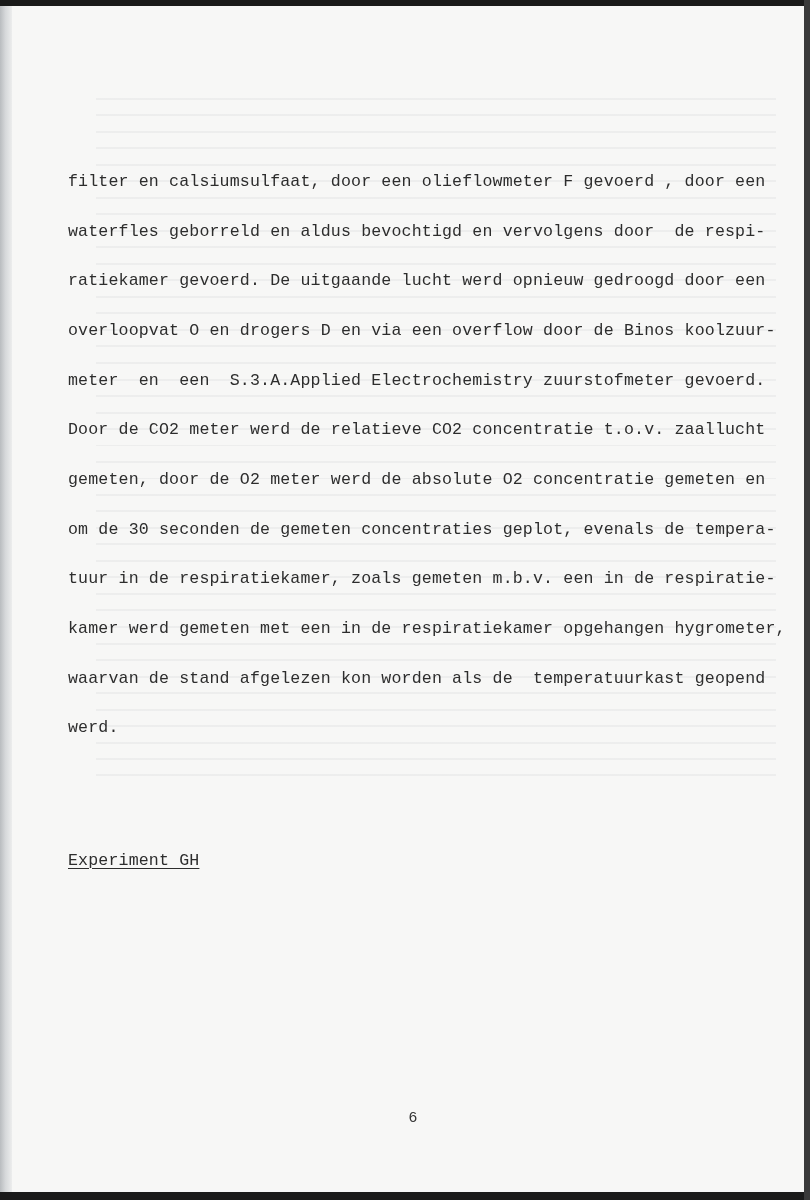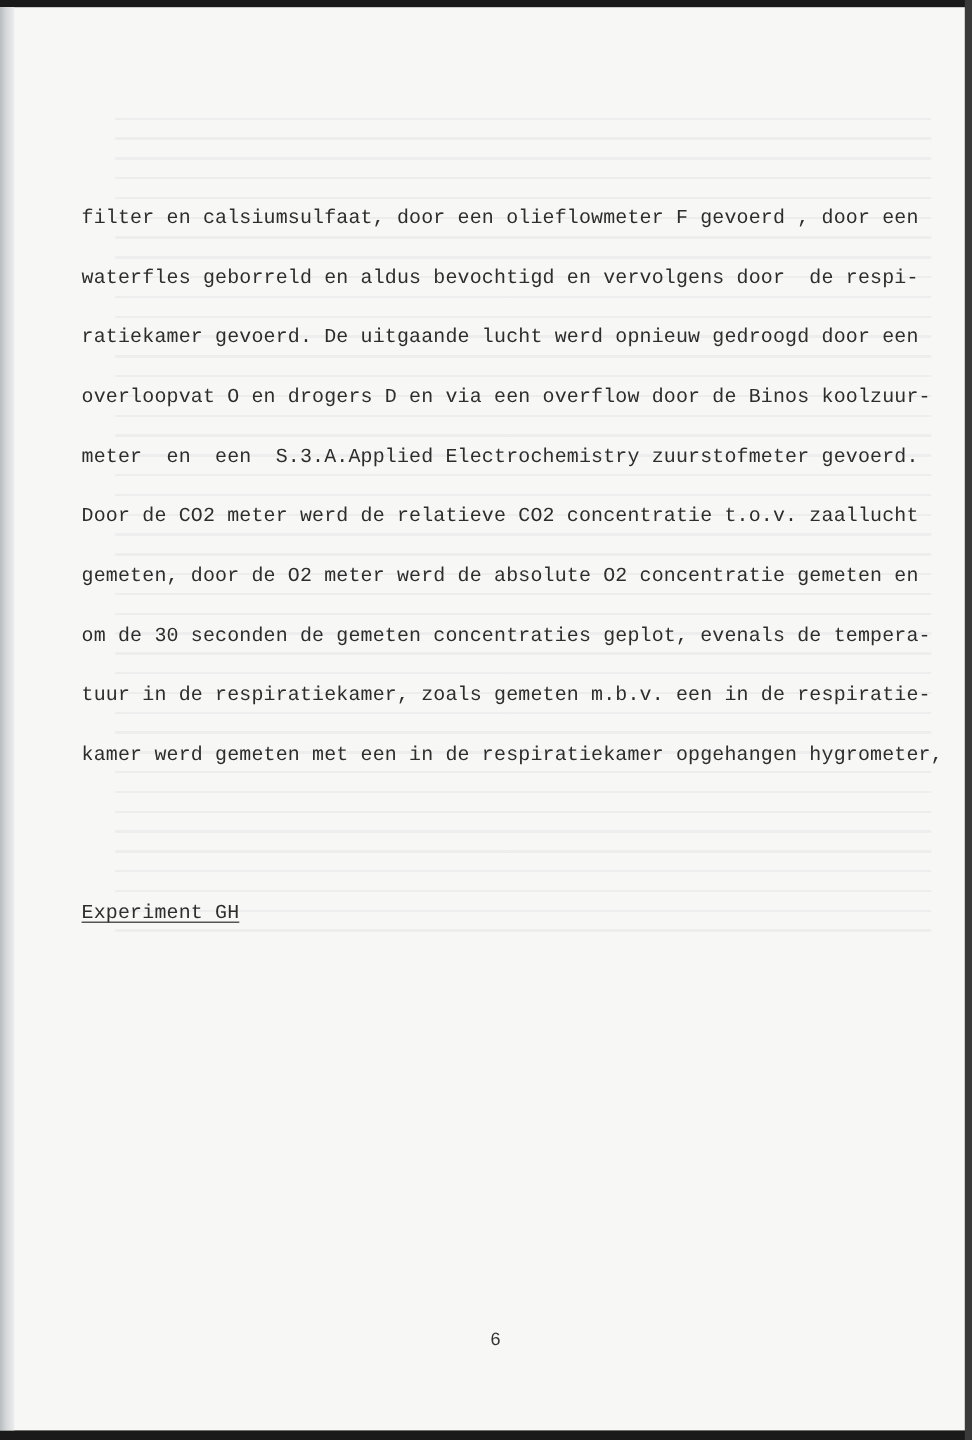--- a/index.html
+++ b/index.html
@@ -51,20 +51,22 @@
     <span class="line">filter en calsiumsulfaat, door een olieflowmeter F gevoerd , door een</span>
     <span class="line">waterfles geborreld en aldus bevochtigd en vervolgens door  de respi-</span>
     <span class="line">ratiekamer gevoerd. De uitgaande lucht werd opnieuw gedroogd door een</span>
     <span class="line">overloopvat O en drogers D en via een overflow door de Binos koolzuur-</span>
     <span class="line">meter  en  een  S.3.A.Applied Electrochemistry zuurstofmeter gevoerd.</span>
     <span class="line">Door de CO2 meter werd de relatieve CO2 concentratie t.o.v. zaallucht</span>
     <span class="line">gemeten, door de O2 meter werd de absolute O2 concentratie gemeten en</span>
     <span class="line">om de 30 seconden de gemeten concentraties geplot, evenals de tempera-</span>
     <span class="line">tuur in de respiratiekamer, zoals gemeten m.b.v. een in de respiratie-</span>
     <span class="line">kamer werd gemeten met een in de respiratiekamer opgehangen hygrometer,</span>
+    <span class="line">waarvan de stand afgelezen kon worden als de  temperatuurkast geopend</span>
+    <span class="line">werd.</span>
   </div>
   <span class="blank"></span>
   <span class="line"><span class="heading">Experiment GH</span></span>
   <span class="blank"></span>
   <span class="blank"></span>
   
   
   
   
   

